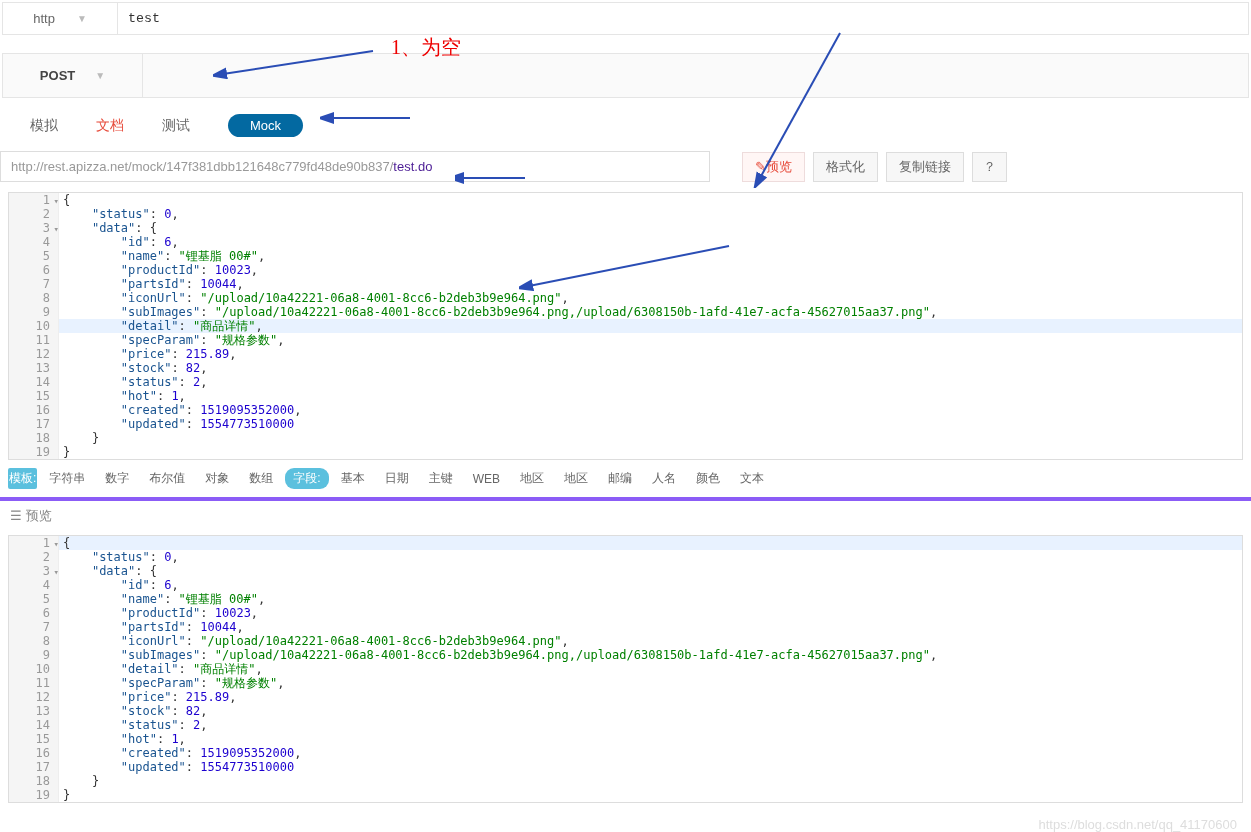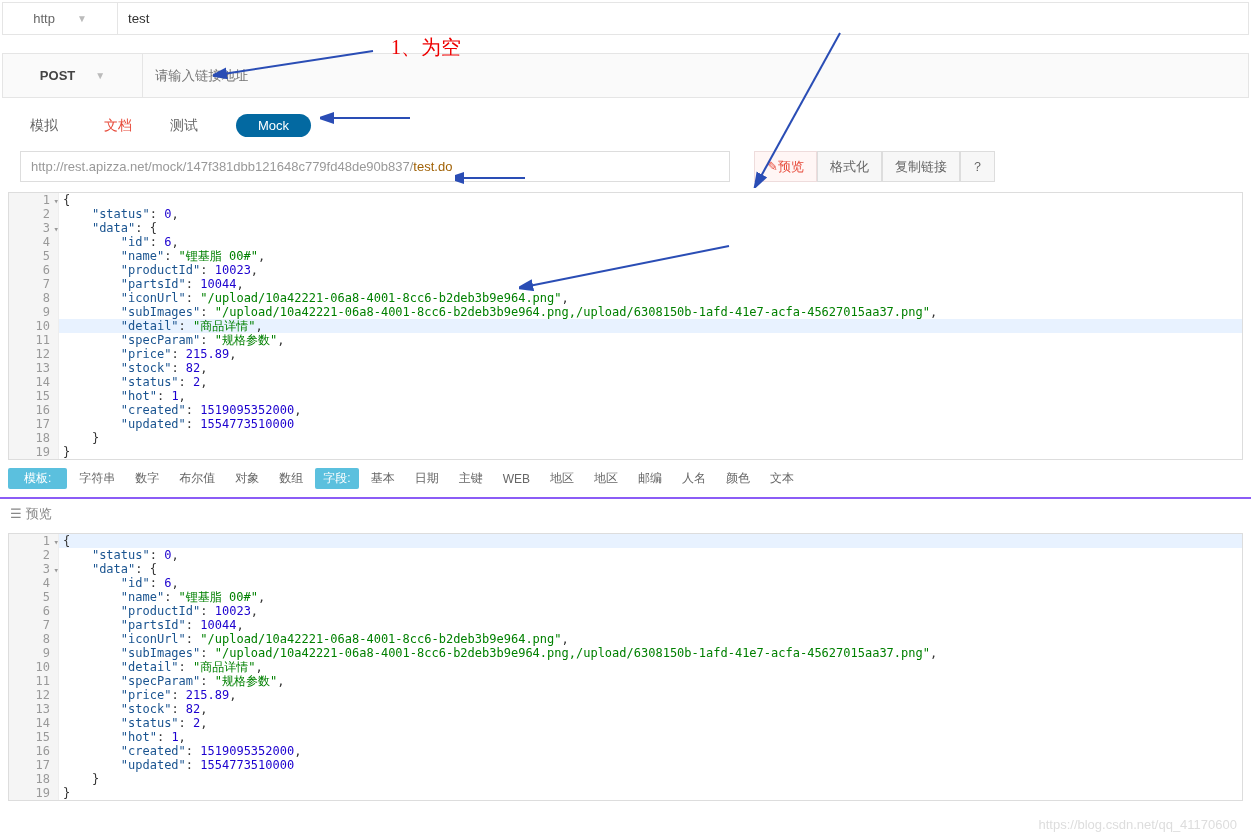--- a/index.html
+++ b/index.html
@@ -1,59 +1,59 @@
 <!DOCTYPE html>
 <html><head>
 <meta charset="utf-8">
 <style>
 * { margin: 0; padding: 0; box-sizing: border-box; }
 body { font-family: -apple-system, "Helvetica Neue", Arial, sans-serif; font-size: 13px; color: #333; background: #fff; }
 
 .row1 { display: flex; border: 1px solid #e5e5e5; margin: 2px 2px 0 2px; }
 .proto-sel { width: 115px; border-right: 1px solid #e5e5e5; display: flex; align-items: center; justify-content: center; padding: 8px 10px; color: #666; gap: 22px; }
 .proto-sel .chev { color: #bbb; font-size: 10px; }
-.test-inp { flex: 1; padding: 8px 10px; color: #333; border: none; outline: none; }
+.test-inp { flex: 1; padding: 8px 10px; color: #333; border: none; outline: none; font-family: Liberation Mono, monospace; }
 
 .row2 { display: flex; border: 1px solid #e5e5e5; margin: 18px 2px 0 2px; background: #fafafa; position: relative; }
 .method-sel { width: 140px; border-right: 1px solid #e5e5e5; display: flex; align-items: center; justify-content: center; padding: 14px 10px; color: #444; font-weight: 600; gap: 20px; }
 .method-sel .chev { color: #bbb; font-size: 10px; }
 .link-inp { flex: 1; padding: 14px 12px; color: #aaa; border: none; background: transparent; outline: none; }
 
 .annot1 { position: absolute; left: 388px; top: -20px; color: #e00; font-size: 20px; font-family: SimSun, serif; white-space: nowrap; }
 
 .tabs-row { display: flex; align-items: center; gap: 38px; padding: 16px 30px 14px 30px; font-size: 14px; position: relative; }
 .tabs-row .t { color: #666; cursor: pointer; }
-.tabs-row .t.active { color: #e74c3c; margin-left: 8px; }
+.tabs-row .t.active { color: #e74c3c; }
 .mock-btn { background: #0369a1; color: #fff; border-radius: 14px; padding: 4px 22px; font-size: 13px; border: none; }
 
-.url-row { display: flex; padding: 0 8px 10px 20px; }
+.url-row { display: flex; gap: 8px; padding: 0 8px 10px 0; align-items: center; }
 .url-input { flex: 0 0 710px; border: 1px solid #ddd; padding: 7px 10px; color: #666; font-size: 13px; background: #fff; display: flex; }
 .url-input .dim { color: #999; }
-.url-input .bold { color: #a16207; }
+.url-input .bold { color: #4c1d95; }
 .btn { border: 1px solid #ddd; background: #f7f7f7; padding: 5px 12px; font-size: 13px; color: #666; cursor: pointer; }
 .btn.prim { color: #e74c3c; border-color: #eedcdc; background: #fff6f5; margin-left: 24px; }
 .btn.q { padding: 5px 10px; }
 
 .editor { border: 1px solid #ddd; margin: 0 8px; position: relative; font-family: Consolas, Monaco, monospace; font-size: 12px; }
 .editor .line { display: flex; line-height: 14px; }
 .editor .line.hl { background: #e8f2ff; }
 .gut { width: 50px; text-align: right; padding-right: 8px; color: #999; background: #f5f5f5; border-right: 1px solid #eee; position: relative; }
 .fold { position: absolute; right: -1px; top: 1px; color: #999; font-size: 9px; }
 .code { padding-left: 4px; white-space: pre; }
 .k { color: #1a5490; }
 .s { color: #008000; }
 .n { color: #1c00cf; }
 .p { color: #333; }
 
 .template-bar { padding: 8px 8px; display: flex; gap: 4px; flex-wrap: wrap; font-size: 12px; align-items: center; }
-.template-bar .lbl { background: #5bc0de; color: #fff; padding: 2px 16px; border-radius: 2px; }
+.template-bar .lbl { background: #5bc0de; color: #fff; padding: 2px 1px; border-radius: 2px; }
 .template-bar .ti { color: #666; padding: 2px 8px; cursor: pointer; }
-.template-bar .ti.active { background: #5bc0de; color: #fff; border-radius: 2px; }
-
-.prev-hdr { padding: 6px 10px; color: #888; font-size: 13px; border-top: 2px solid #8b5cf6; }
+.template-bar .ti.active { background: #5bc0de; color: #fff; border-radius: 9px; }
+
+.prev-hdr { padding: 6px 10px; color: #888; font-size: 13px; border-top: 4px solid #8b5cf6; }
 .prev-hdr .ic { margin-right: 4px; }
 
 .arrow { position: absolute; z-index: 10; pointer-events: none; }
 
 .watermark { position: fixed; right: 14px; bottom: 0; color: #ddd; font-size: 13px; font-family: Arial; }
 </style>
 </head>
 <body>
 
 <div class="row1">
@@ -62,21 +62,20 @@
     <span class="chev">▼</span>
   </div>
   <input class="test-inp" value="test" style="">
 </div>
 
 <div class="row2">
   <div class="method-sel">
     <span>POST</span>
     <span class="chev">▼</span>
   </div>
-  <input class="link-inp" placeholder="请输入链接地址" style="">
   <div class="annot1">1、为空</div>
   <svg class="arrow" style="left:210px; top:-8px;" width="170" height="36">
     <defs>
         <marker id="ah1" markerWidth="10" markerHeight="10" refX="2" refY="3" orient="auto">
           <path d="M0,0 L0,6 L9,3 z" fill="#2a4db5"></path>
         </marker>
       </defs>
     <line x1="160" y1="5" x2="10" y2="28" stroke="#2a4db5" stroke-width="2" marker-end="url(#ah1)"></line>
   </svg>
 </div>

